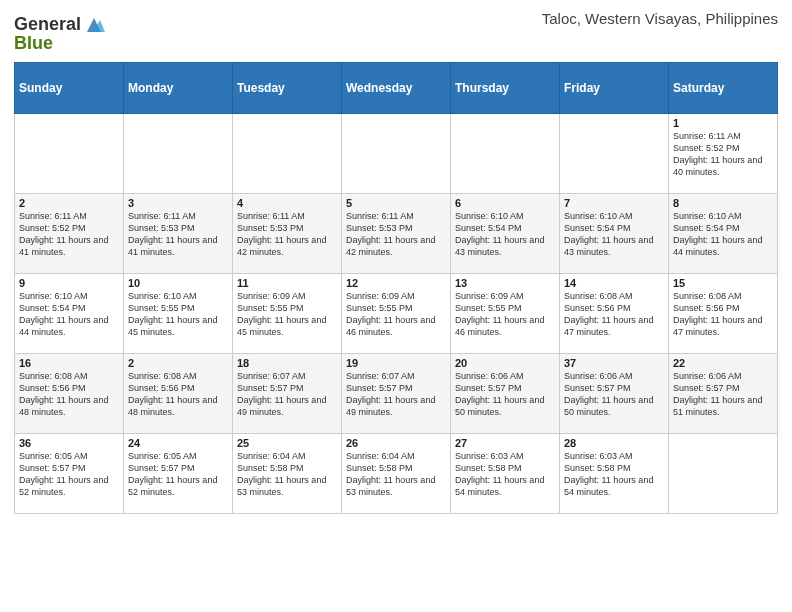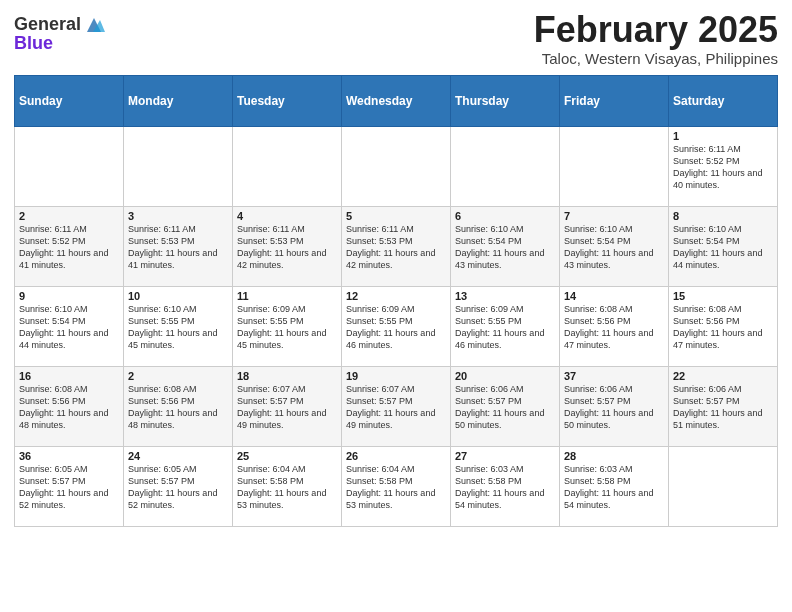--- a/index.html
+++ b/index.html
@@ -26,21 +26,21 @@
       display: flex;
       align-items: center;
       margin-top: 4px;
     }
     .logo-text {
       font-size: 18px;
       font-weight: bold;
       line-height: 1.1;
     }
     .logo-general { color: #333; }
-    .logo-blue { color: #6d28d9; }
+    .logo-blue { color: #4d7c0f; }
     .logo-icon {
       width: 22px;
       height: 22px;
       margin-left: 2px;
     }
     .title-area {
       text-align: right;
     }
     .month-title {
       font-size: 36px;
@@ -106,21 +106,20 @@
           <span class="logo-text logo-general">General</span>
           <svg class="logo-icon" viewBox="0 0 22 22" xmlns="http://www.w3.org/2000/svg">
             <polygon points="4,18 11,4 18,18" fill="#2e75b6" opacity="0.85"></polygon>
             <polygon points="10,18 17,6 22,18" fill="#1a9cd8" opacity="0.7"></polygon>
           </svg>
         </div>
         <div class="logo-text logo-blue" style="margin-top:-2px;">Blue</div>
       </div>
     </div>
     <div class="title-area">
-      <div class="month-title">February 2025</div>
       <div class="location">Taloc, Western Visayas, Philippines</div>
     </div>
   </div>
 
   <table class="calendar">
     <thead>
       <tr>
       <th>Sunday</th>
           <th>Monday</th>
           <th>Tuesday</th>

